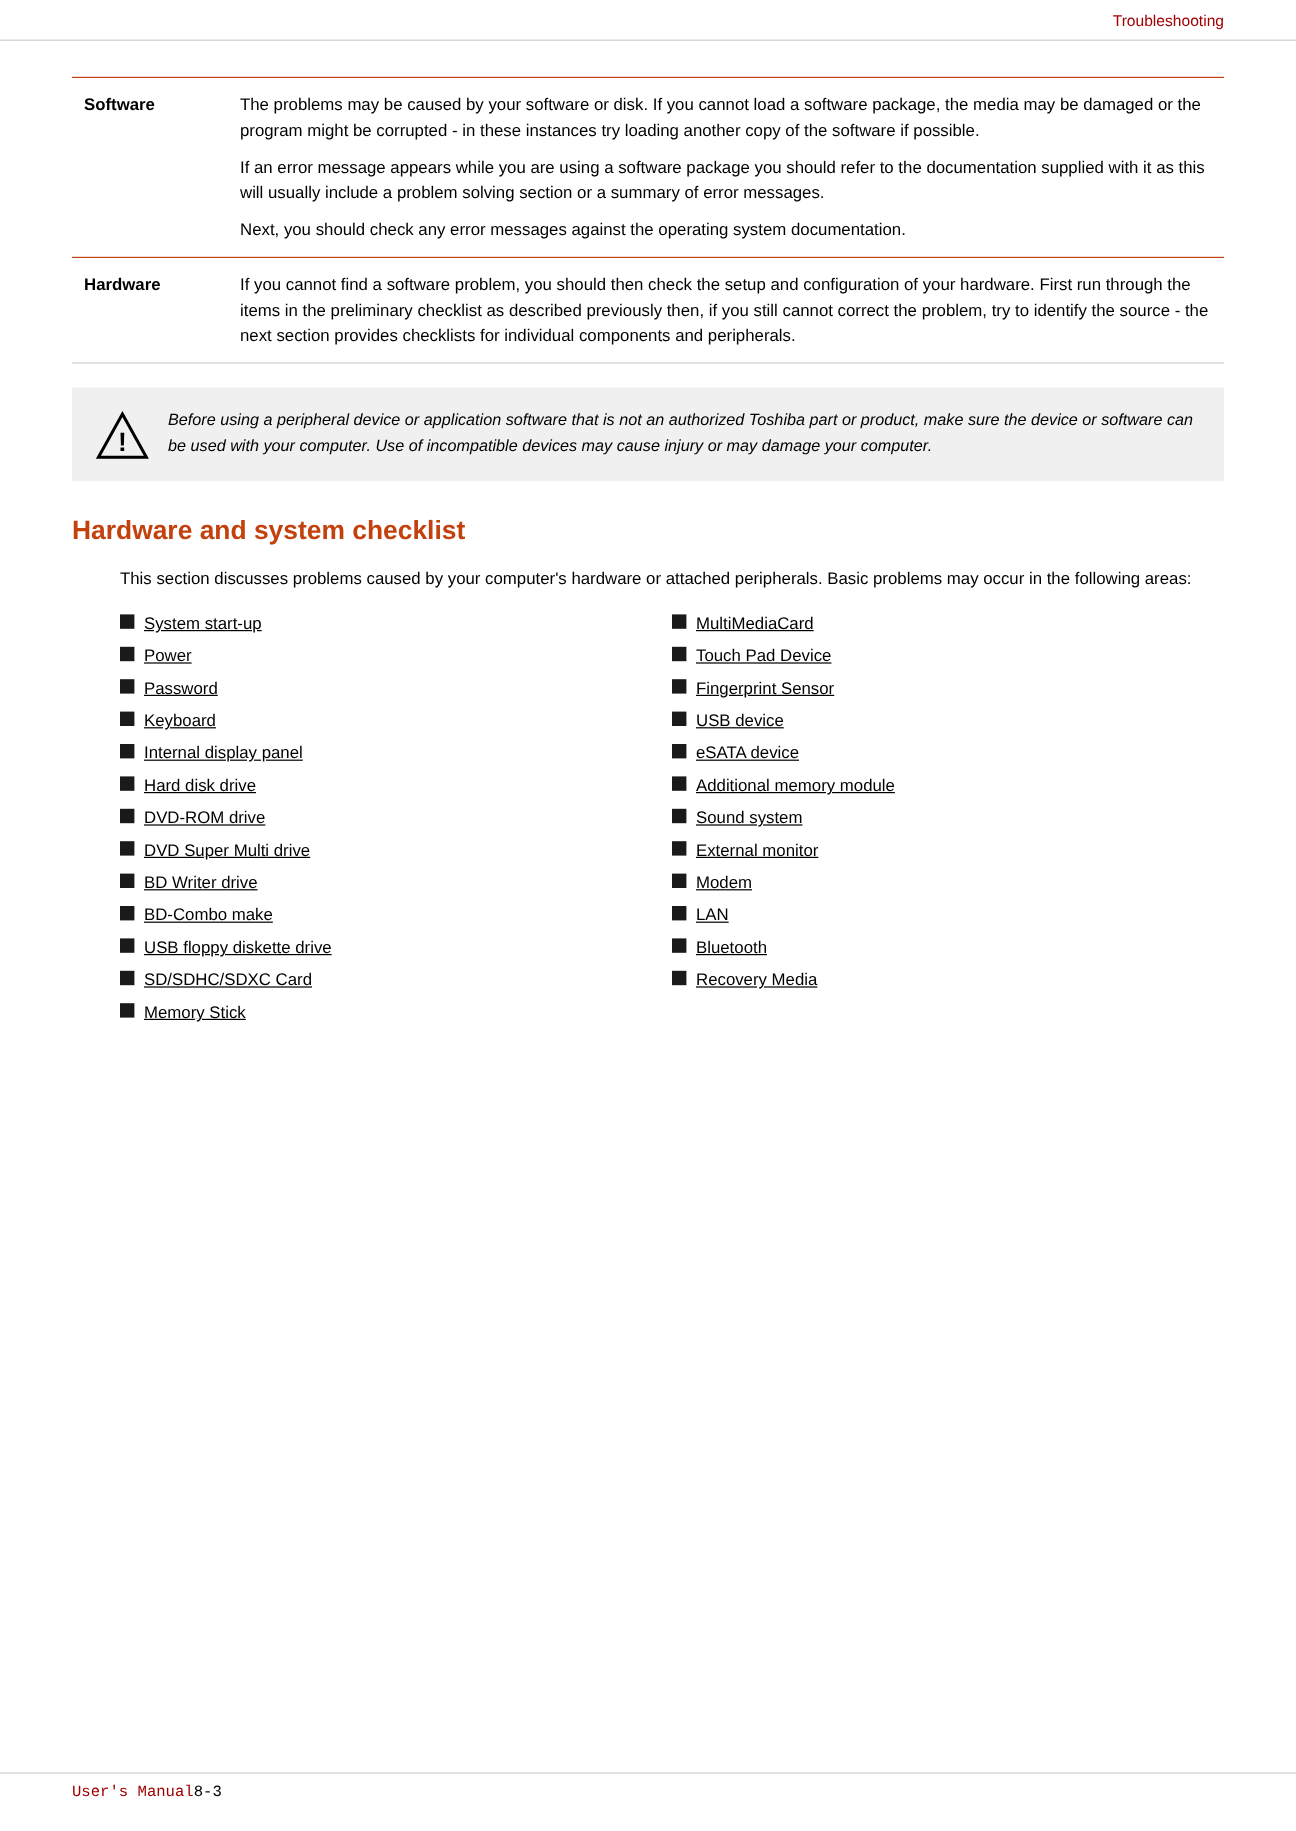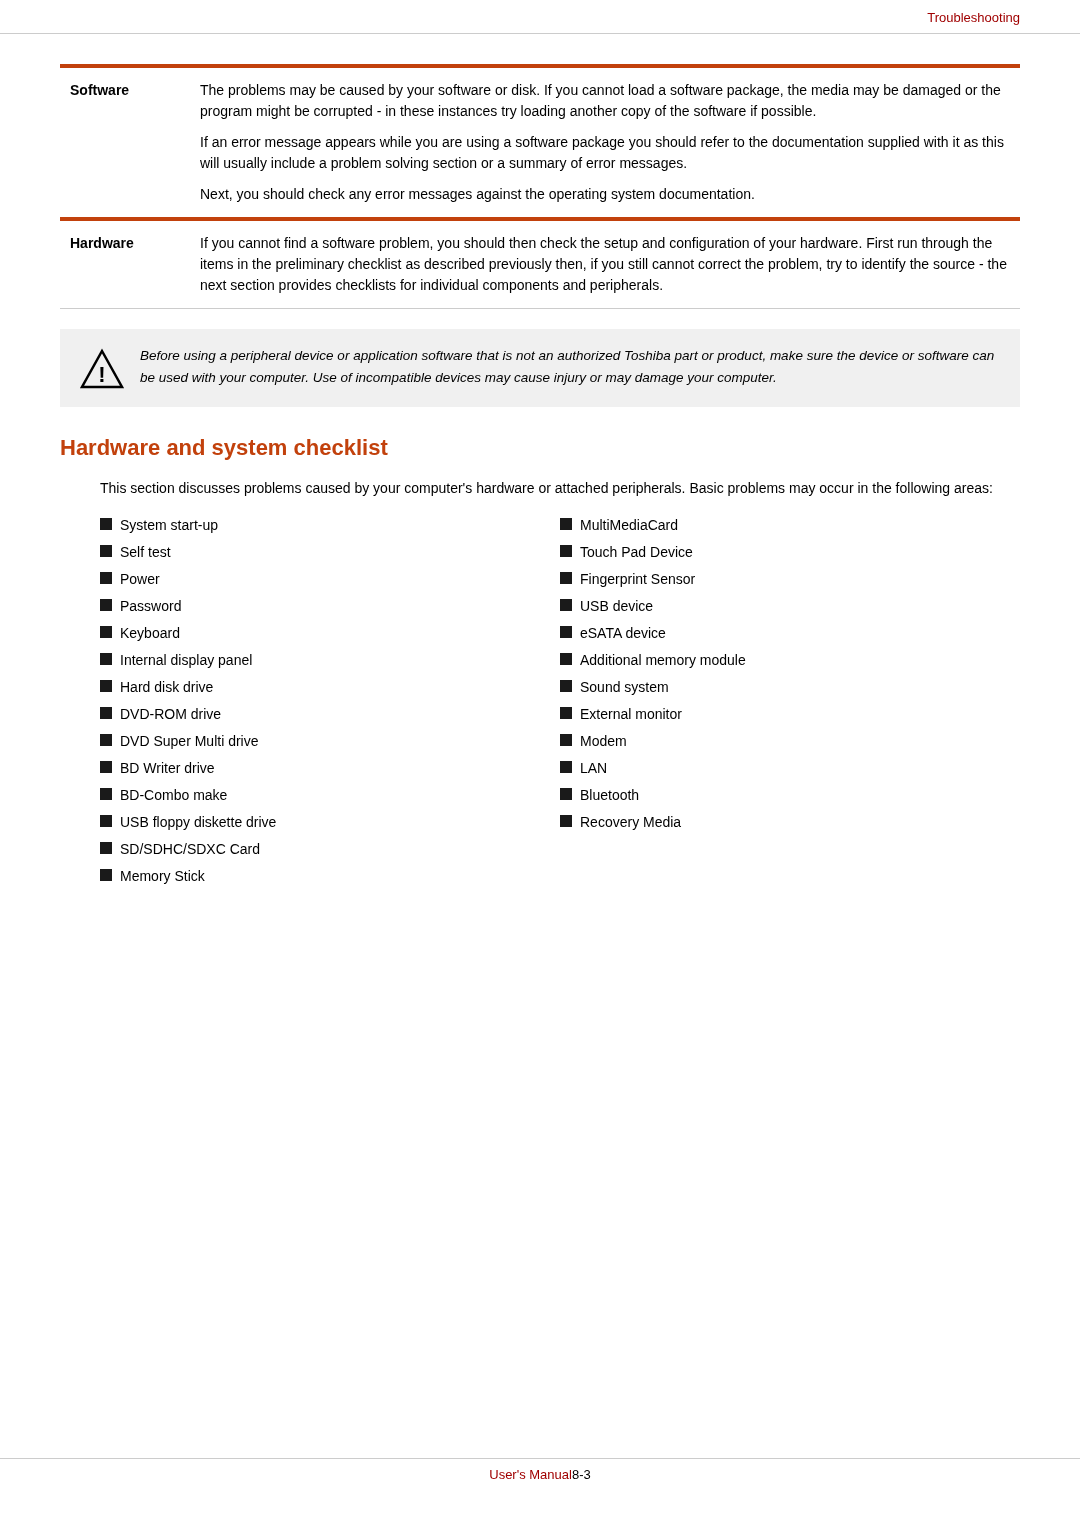--- a/index.html
+++ b/index.html
@@ -46,21 +46,21 @@
     }
 
     
     .info-table {
       width: 100%;
       border-collapse: collapse;
       margin-bottom: 20px;
     }
 
     .info-table tr {
-      border-top: 4px solid #c2410c;
+      border-top: 1px solid #c2410c;
     }
 
     .info-table tr:last-child {
       border-bottom: 1px solid #ccc;
     }
 
     .info-table td {
       padding: 12px 10px;
       vertical-align: top;
       font-size: 14px;
@@ -129,20 +129,21 @@
 
     
     .checklist-container {
       display: flex;
       gap: 0;
       padding-left: 40px;
     }
 
     .checklist-col {
       flex: 1;
+      text-decoration: underline;
     }
 
     .checklist-item {
       display: flex;
       align-items: flex-start;
       gap: 8px;
       margin-bottom: 6px;
       font-size: 14px;
       line-height: 1.5;
     }
@@ -152,28 +153,29 @@
       width: 12px;
       height: 12px;
       background: #1a1a1a;
       flex-shrink: 0;
       margin-top: 3px;
     }
 
     
     .page-footer {
       position: absolute;
-      bottom: 36px;
+      bottom: 17px;
       left: 0;
       right: 0;
       padding: 8px 60px;
       border-top: 1.5px solid #ccc;
       display: flex;
-      justify-content: center;
+      justify-content: flex-start;
       align-items: center;
+      font-family: Liberation Mono, monospace;
     }
 
     .footer-left {
       color: #a00000;
       font-size: 13px;
     }
 
     .footer-right {
       color: #000;
       font-size: 13px;
@@ -225,24 +227,20 @@
     <p class="section-intro">This section discusses problems caused by your computer's hardware or attached peripherals. Basic problems may occur in the following areas:</p>
 
     <div class="checklist-container">
       <div class="checklist-col" id="left-col">
       <div class="checklist-item">
             <span class="bullet-square"></span>
             <span>System start-up</span>
           </div>
           <div class="checklist-item">
             <span class="bullet-square"></span>
-            <span>Self test</span>
-          </div>
-          <div class="checklist-item">
-            <span class="bullet-square"></span>
             <span>Power</span>
           </div>
           <div class="checklist-item">
             <span class="bullet-square"></span>
             <span>Password</span>
           </div>
           <div class="checklist-item">
             <span class="bullet-square"></span>
             <span>Keyboard</span>
           </div>

